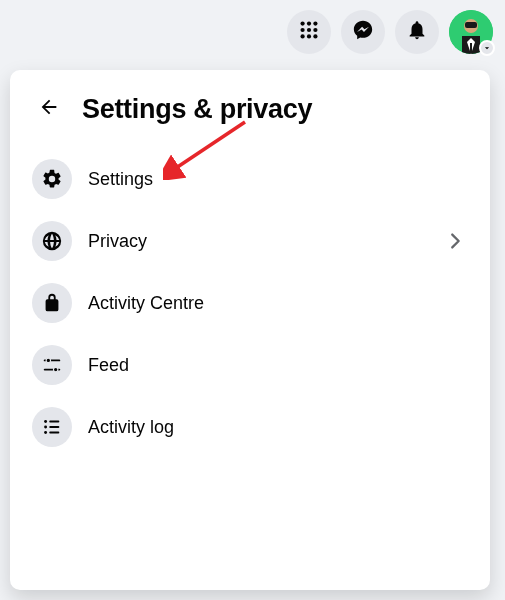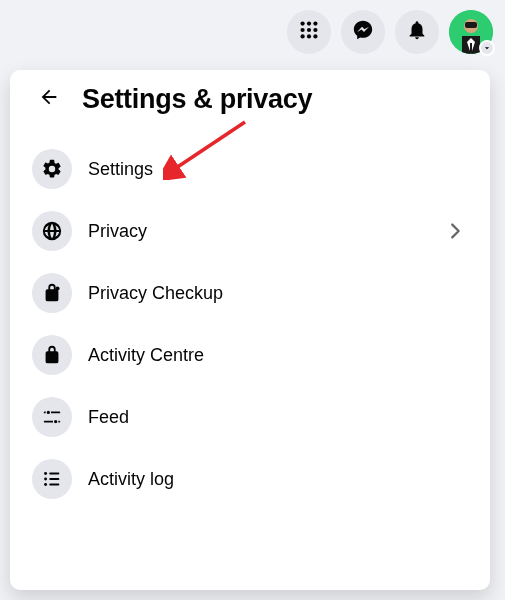--- a/index.html
+++ b/index.html
@@ -64,21 +64,21 @@
 
   .panel {
     position: absolute;
     top: 70px;
     left: 10px;
     width: 480px;
     height: 520px;
     background: #fff;
     border-radius: 10px;
     box-shadow: 0 8px 20px rgba(0,0,0,0.15);
-    padding: 10px 14px 14px 14px;
+    padding: 20px 14px 14px 14px;
   }
   .panel-header {
     display: flex;
     align-items: center;
     gap: 14px;
     padding-left: 6px;
     margin-bottom: 20px;
   }
   .back-btn {
     width: 38px;
@@ -220,29 +220,20 @@
           </svg>
       </div>
       <div class="menu-label">Privacy</div>
       <div class="menu-chevron">
         <svg viewBox="0 0 24 24" fill="none" stroke="#65676b" stroke-width="2.5" stroke-linecap="round" stroke-linejoin="round">
             <polyline points="9 5 16 12 9 19"></polyline>
           </svg>
       </div>
     </div>
 
-    <div class="menu-item">
-      <div class="menu-icon">
-        <svg viewBox="0 0 24 24" fill="#050505">
-            <path d="M17 8h-1V6a4 4 0 10-8 0v2H7a2 2 0 00-2 2v9a2 2 0 002 2h10a2 2 0 002-2v-9a2 2 0 00-2-2zM10 6a2 2 0 114 0v2h-4V6z"></path>
-            <circle cx="18" cy="7" r="2.2" fill="#050505"></circle>
-          </svg>
-      </div>
-      <div class="menu-label">Privacy Checkup</div>
-    </div>
 
     <div class="menu-item">
       <div class="menu-icon">
         <svg viewBox="0 0 24 24" fill="#050505">
             <path d="M17 8h-1V6a4 4 0 10-8 0v2H7a2 2 0 00-2 2v9a2 2 0 002 2h10a2 2 0 002-2v-9a2 2 0 00-2-2zM10 6a2 2 0 114 0v2h-4V6z"></path>
           </svg>
       </div>
       <div class="menu-label">Activity Centre</div>
     </div>
 

